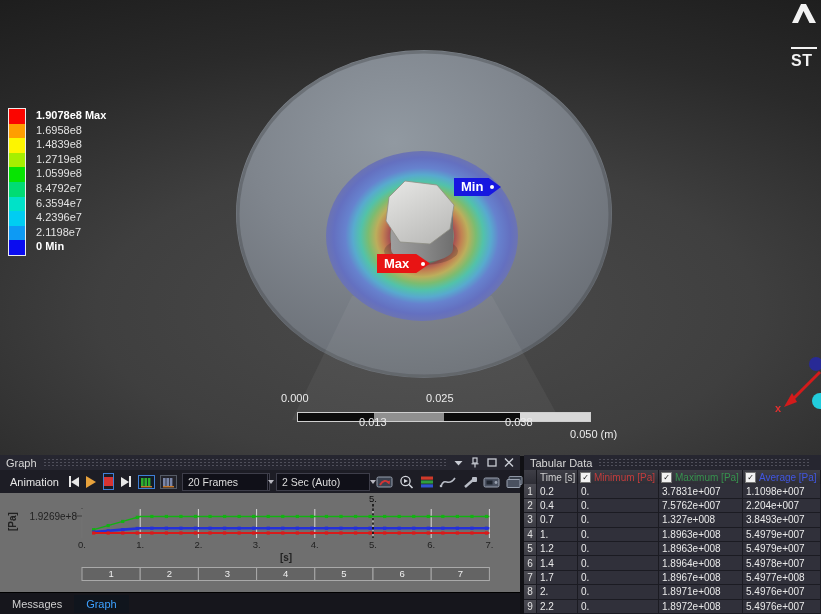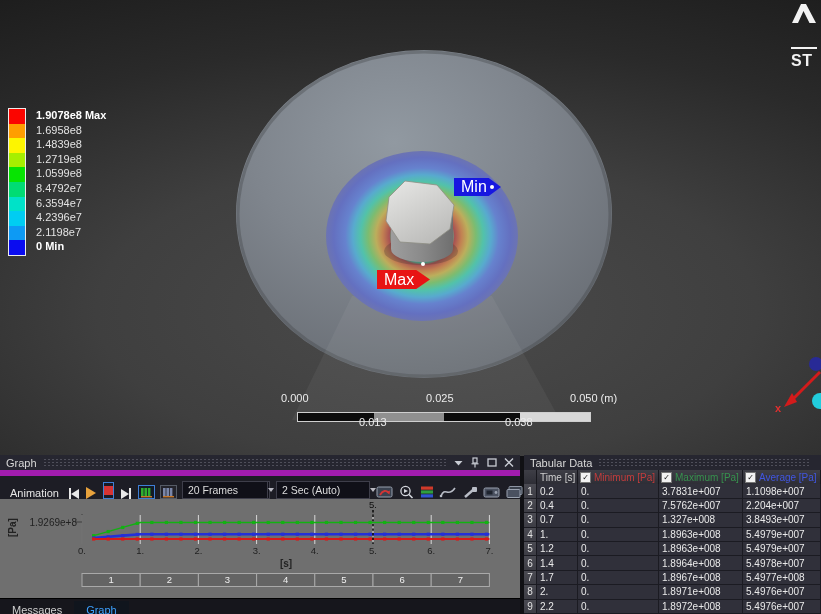--- a/index.html
+++ b/index.html
@@ -14,24 +14,24 @@
   #result-info{position:absolute;left:24px;top:7px;color:#dcdcdc;font-size:11px;line-height:14.5px;}
   #result-info .ri-title{color:#fff;font-weight:bold;font-size:11.5px;}
 
   #legend{position:absolute;left:8px;top:108px;display:flex;}
   #legend .swcol{width:16px;border:1px solid #ececec;}
   #legend .sw{width:16px;height:14.6px;}
   #legend .lblcol{padding-left:10px;}
   #legend .lg{height:14.6px;line-height:14.6px;font-size:11px;color:#e3e3e3;white-space:nowrap;}
   #legend .lg.b{color:#fff;font-weight:bold;}
 
-  .flag{position:absolute;color:#fff;font-size:16px;font-weight:normal;
+  .flag{position:absolute;color:#fff;font-size:13px;font-weight:bold;
         clip-path:polygon(0 0,74% 0,100% 50%,74% 100%,0 100%);}
   #min-flag{left:454px;top:178px;width:40px;height:18px;line-height:18px;padding-left:7px;background:#1717e0;}
-  #max-flag{left:377px;top:254px;width:46px;height:19px;line-height:19px;padding-left:7px;background:#e81414;margin-top:16px;}
+  #max-flag{left:377px;top:254px;width:46px;height:19px;line-height:19px;padding-left:7px;background:#e81414;}
   .flag-dot{position:absolute;width:4px;height:4px;border-radius:50%;background:#fff;}
 
   #ruler{position:absolute;left:270px;top:392px;width:370px;height:50px;color:#ececec;font-size:11px;}
   #ruler .rl{position:absolute;top:0;}
   #ruler .rb{position:absolute;top:24px;}
   #rbar{position:absolute;left:28px;top:21px;width:292px;height:8px;display:flex;outline:1px solid #cfcfcf;}
   #rbar .s0{width:76px;background:#0c0c0c;}
   #rbar .s1{width:70px;background:#909090;}
   #rbar .s2{width:76px;background:#0c0c0c;}
   #rbar .s3{width:70px;background:#d8d8d8;}
@@ -45,21 +45,21 @@
   .titlebar{height:15px;background:#262630;display:flex;align-items:center;padding:0 4px;}
   .titlebar .pt{color:#d8d8d8;font-size:11px;padding-left:2px;white-space:nowrap;}
   .titlebar .texture{flex:1;height:9px;margin:0 6px;
      background-image:radial-gradient(rgba(170,170,185,.30) 1px, transparent 1.3px);
      background-size:4px 3px;}
   .wb{display:flex;align-items:center;gap:7px;padding-right:2px;}
   .wb span{display:inline-flex;cursor:default;}
 
   
   #graph-panel{left:0;width:520px;}
-  #gtoolbar{height:23px;background:#1d1d25;display:flex;align-items:flex-end;margin-top:6px;}
+  #gtoolbar{height:23px;background:#1d1d25;display:flex;align-items:center;}
   .grip{width:8px;height:16px;margin-left:2px;
      background-image:radial-gradient(rgba(160,160,175,.45) 1px, transparent 1.2px);
      background-size:3px 3px;}
   #anim-label{color:#e6e6e6;font-size:11px;margin:0 10px 0 8px;}
   .pbtn{display:inline-flex;align-items:center;margin-right:7px;}
   .bar-v{width:2px;height:11px;background:#e8e8e8;}
   .tri-l{width:0;height:0;border-top:5.5px solid transparent;border-bottom:5.5px solid transparent;border-right:8px solid #e8e8e8;}
   .tri-r{width:0;height:0;border-top:5.5px solid transparent;border-bottom:5.5px solid transparent;border-left:8px solid #e8e8e8;}
   .tri-play{width:0;height:0;border-top:6.5px solid transparent;border-bottom:6.5px solid transparent;border-left:10px solid #e8a23c;}
   .stopbtn{width:15px;height:15px;border:1px solid #3f7fd6;background:#1a1a24;display:inline-flex;align-items:center;justify-content:center;margin-right:7px;}
@@ -170,21 +170,21 @@
     </div>
 
     <div class="flag" id="min-flag">Min</div>
     <div class="flag-dot" style="left:490px;top:185px;"></div>
     <div class="flag" id="max-flag">Max</div>
     <div class="flag-dot" style="left:421px;top:262px;"></div>
 
     <div id="ruler">
       <span class="rl" style="left:11px;">0.000</span>
       <span class="rl" style="left:156px;">0.025</span>
-      <span class="rl" style="left:300px;">0.050 (m)</span>
+      <span class="rl" style="left:300px;margin-top:36px;">0.050 (m)</span>
       <div id="rbar">
         <span class="s0"></span>
           <span class="s1"></span>
           <span class="s2"></span>
           <span class="s3"></span>
       </div>
       <span class="rb" style="left:89px;">0.013</span>
       <span class="rb" style="left:235px;">0.038</span>
     </div>
 

